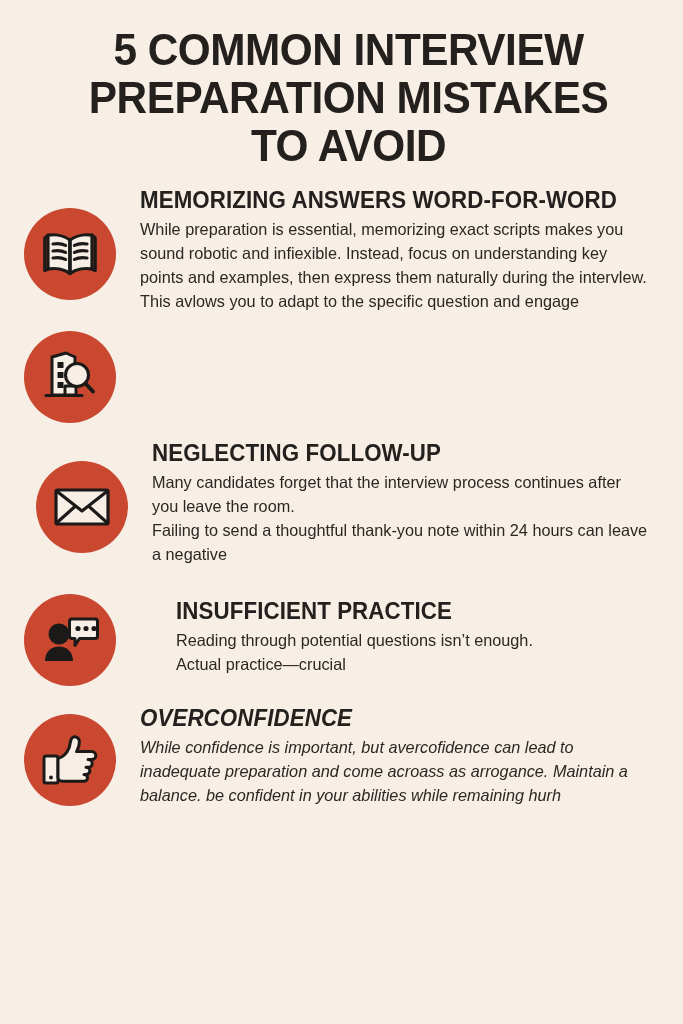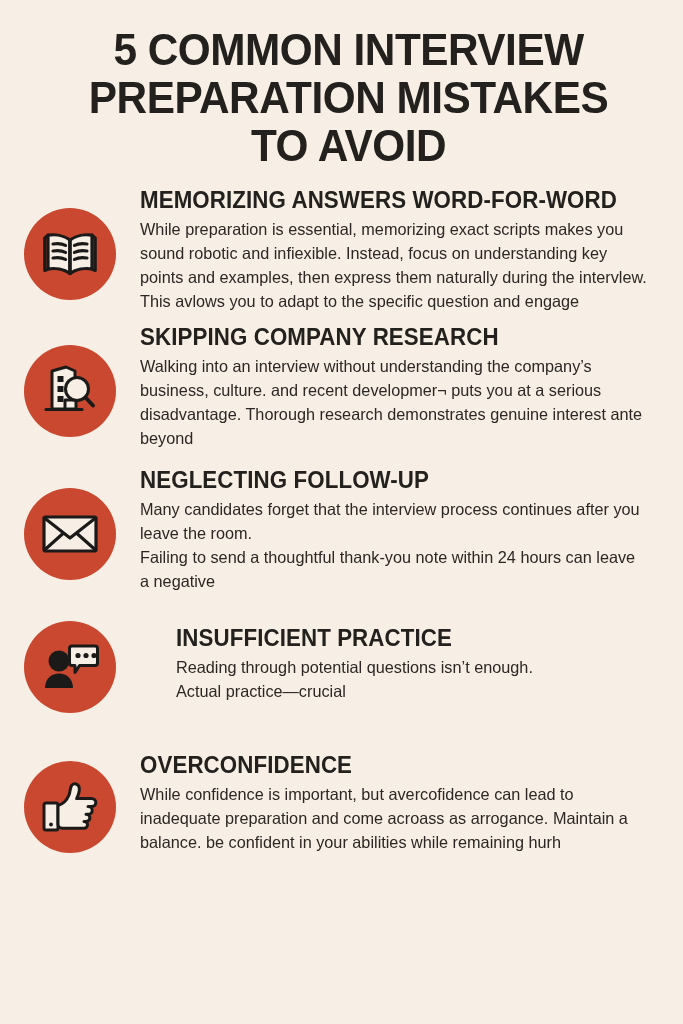--- a/index.html
+++ b/index.html
@@ -96,23 +96,23 @@
     color: #2c2724;
     margin: 0;
     white-space: pre-line;
     transform: scaleX(0.985);
     transform-origin: left center;
   }
 
   
   .item-1 { margin-top: 0px; }
   .item-2 { margin-top: 12px; }
-  .item-3 { margin-top: 18px; }
+  .item-3 { margin-top: 18px; padding-left: 12px; }
   .item-4 { margin-top: 22px; gap: 36px; }
-  .item-5 { margin-top: 40px; }
+  .item-5 { margin-top: 20px; font-style: italic; }
 </style>
 </head>
 <body style="background: rgb(247, 239, 229);">
 
 <div class="poster">
 
   <div class="title-block">
     <div class="title-line">5 COMMON INTERVIEW</div>
     <div class="title-line">PREPARATION MISTAKES</div>
     <div class="title-line">TO AVOID</div>
@@ -160,24 +160,20 @@
                 <rect x="16.5" y="32" width="6" height="6" fill="#1c1a19" stroke="none"></rect>
                 <rect x="24" y="36" width="11" height="9" fill="#f7efe5"></rect>
                 <path d="M5 45.5 L41 45.5" stroke-width="3.2"></path>
                 <circle cx="36" cy="25" r="11.5" fill="#f7efe5"></circle>
                 <path d="M44.5 33.5 L52 41.5" stroke-width="4" stroke-linecap="round"></path>
               </g>
             </svg>
           </span>
         </div>
       </div>
-      <div class="text-col">
-        <h2 class="item-heading">SKIPPING COMPANY RESEARCH</h2>
-        <p class="item-body">Walking into an interview without understanding the company’s business, culture. and recent developmer¬ puts you at a serious disadvantage. Thorough research demonstrates genuine interest ante beyond</p>
-      </div>
     </div>
 
     <div class="item item-3">
       <div class="icon-col">
         <div class="badge" style="background: rgb(201, 72, 47);">
           <span>
             <svg width="58" height="42" viewBox="0 0 58 42" aria-hidden="true">
               <g stroke="#1c1a19" stroke-width="3.2" stroke-linejoin="round" stroke-linecap="round">
                 <rect x="3" y="4" width="52" height="34" rx="1.5" fill="#f7efe5"></rect>
                 <path d="M3.5 5 L29 25 L54.5 5" fill="none"></path>

